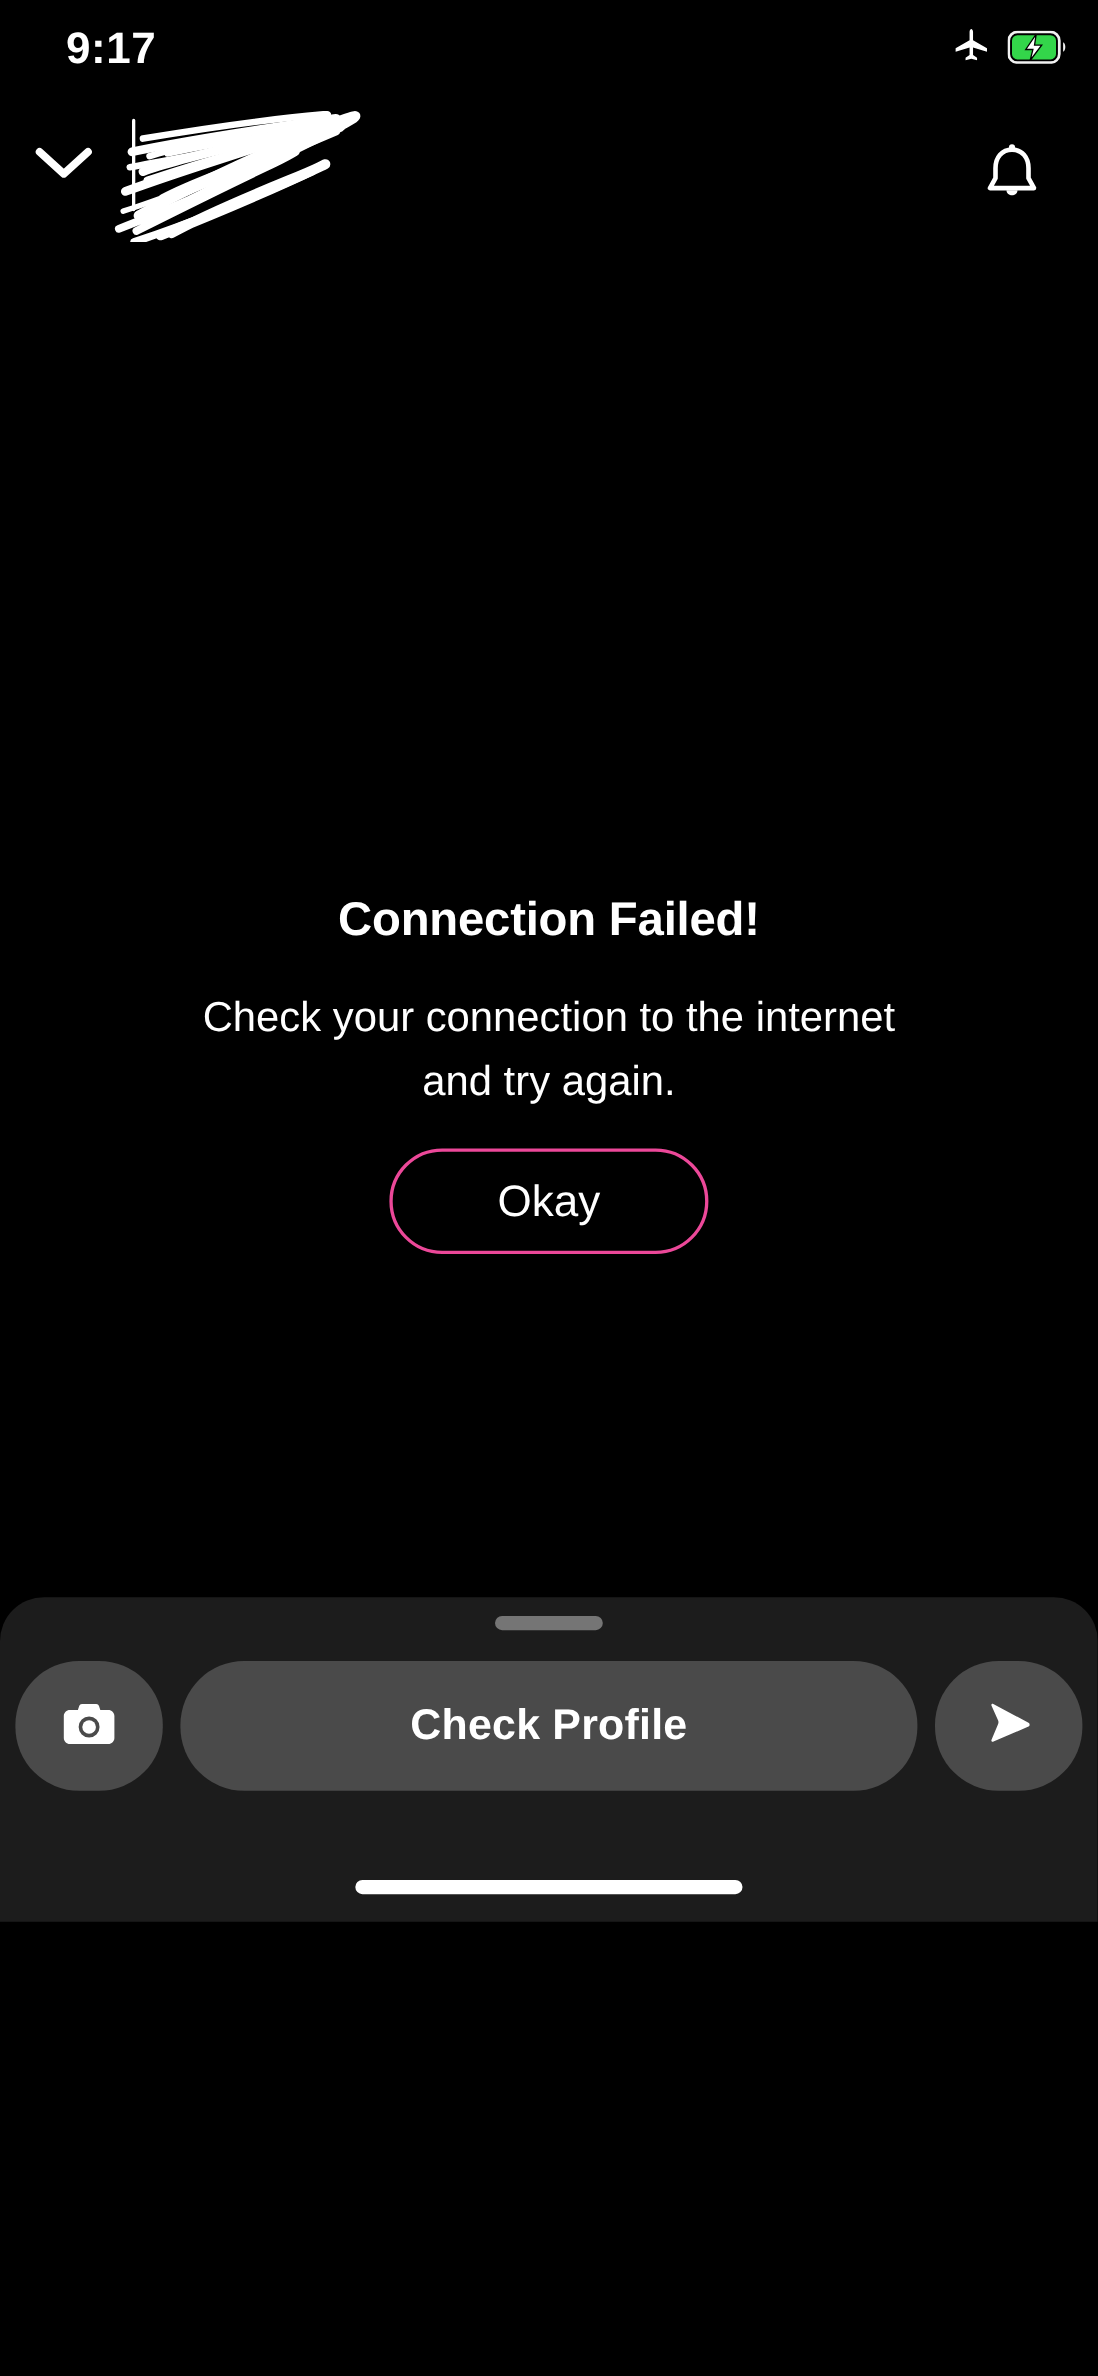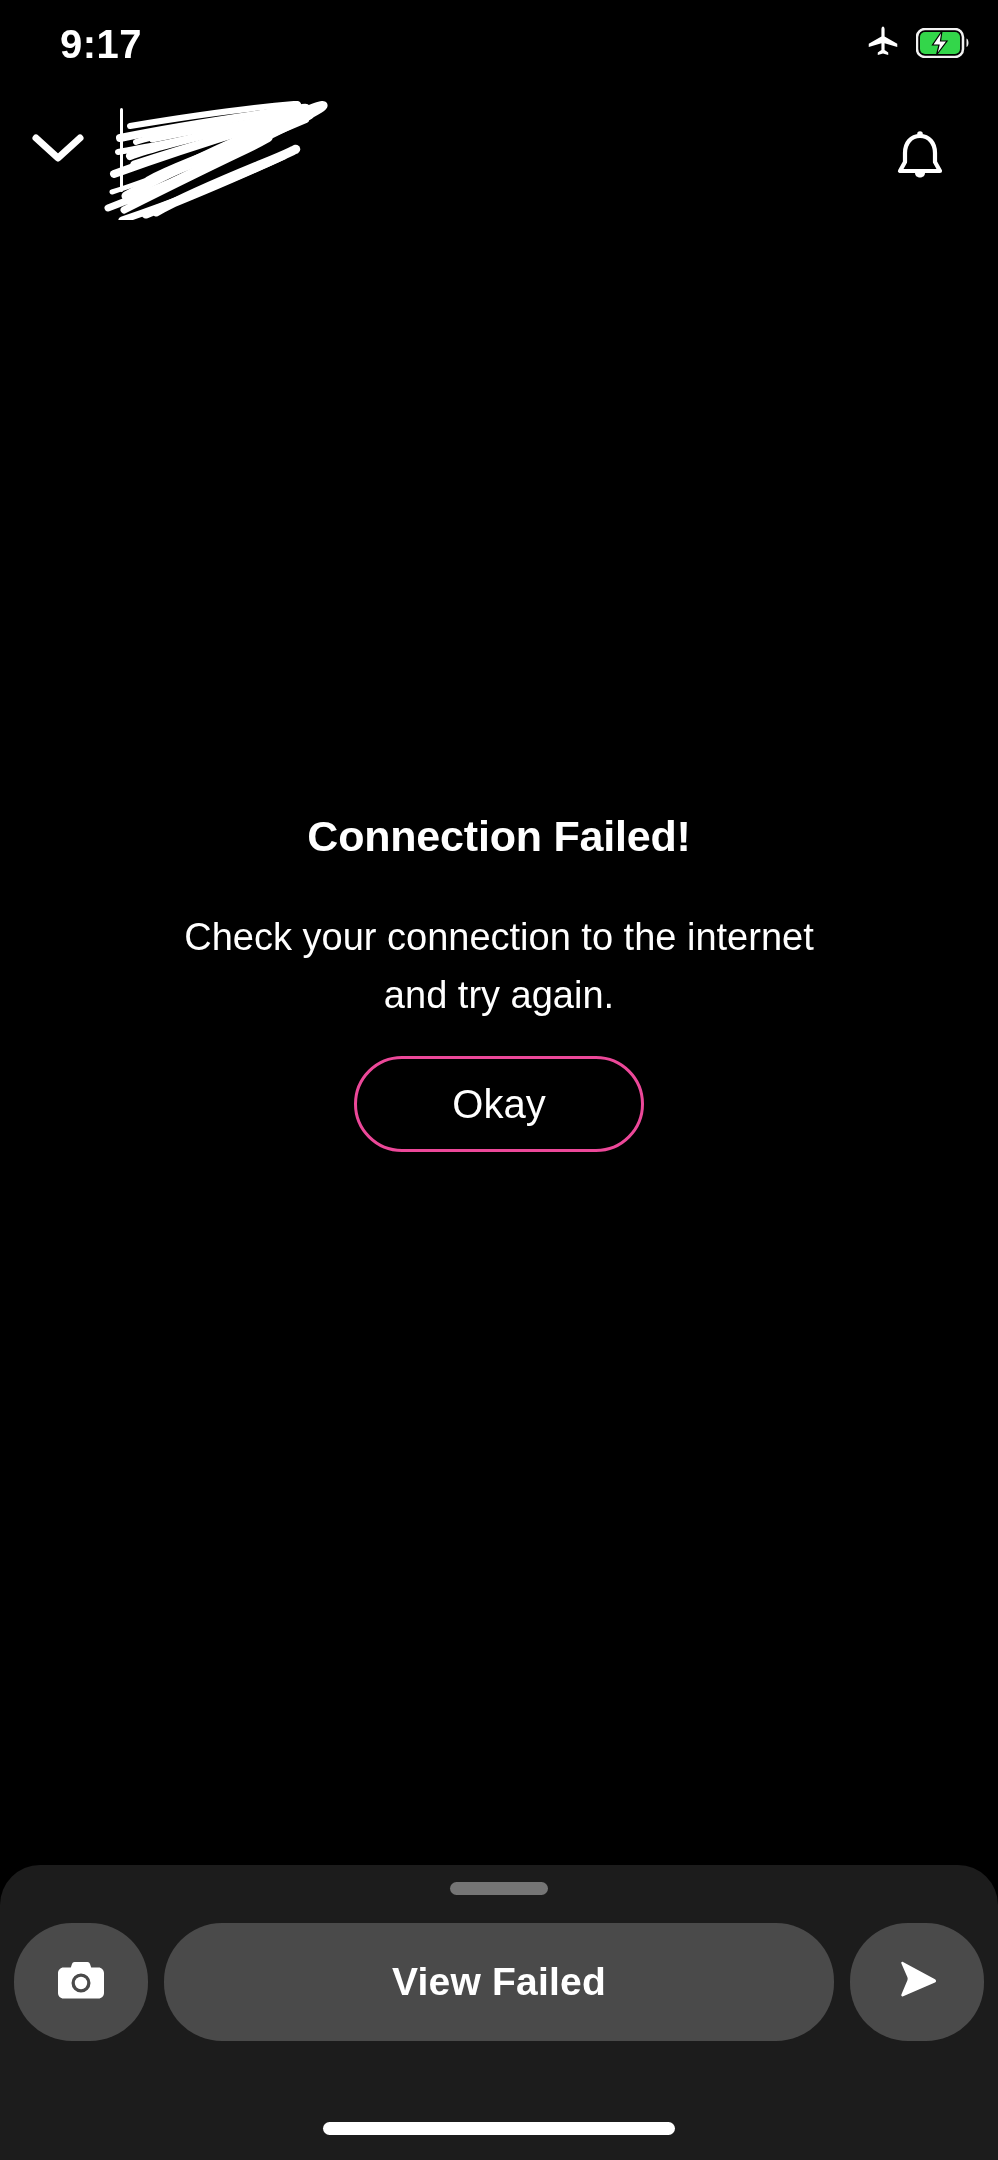--- a/index.html
+++ b/index.html
@@ -4,21 +4,21 @@
 <style>
   * { margin:0; padding:0; box-sizing:border-box; }
   html, body {
     width:998px; height:2160px;
     background:#000;
     font-family:"Liberation Sans", sans-serif;
     overflow:hidden;
   }
   #screen {
     position:relative;
-    width:998px; height:2160px;
+    width:998px; height:1747px;
     background:#000000;
   }
 
   
   #status-bar {
     position:absolute; top:0; left:0;
     width:998px; height:88px;
   }
   #status-time {
     position:absolute; left:60px; top:22px;
@@ -70,21 +70,21 @@
     display:flex; flex-direction:column; align-items:center;
   }
   #error-title {
     color:#ffffff;
     font-size:43px;
     font-weight:700;
     line-height:52px;
     letter-spacing:-0.2px;
   }
   #error-message {
-    margin-top:46px;
+    margin-top:34px;
     color:#ffffff;
     font-size:38px;
     font-weight:400;
     line-height:58px;
     text-align:center;
     max-width:640px;
   }
   #okay-button {
     margin-top:32px;
     width:290px;
@@ -232,21 +232,21 @@
 
       <button class="pill" id="camera-button">
         <span>
           <svg width="48" height="44" viewBox="0 0 48 44" fill="#ffffff">
             <path d="M17.5 3 C16.3 3, 15.4 3.8, 15 4.9 L13.8 8.5 L6.5 8.5 C3.5 8.5, 1 11, 1 14 L1 34 C1 37, 3.5 39.5, 6.5 39.5 L41.5 39.5 C44.5 39.5, 47 37, 47 34 L47 14 C47 11, 44.5 8.5, 41.5 8.5 L34.2 8.5 L33 4.9 C32.6 3.8, 31.7 3, 30.5 3 Z M24 14.5 A9.5 9.5 0 1 1 24 33.5 A9.5 9.5 0 1 1 24 14.5 Z"></path>
             <circle cx="24" cy="24" r="6.2" fill="#ffffff"></circle>
           </svg>
         </span>
       </button>
 
-      <button class="pill" id="view-profile-button">View Failed</button>
+      <button class="pill" id="view-profile-button">Check Profile</button>
 
       <button class="pill" id="send-button">
         <span>
           <svg width="52" height="48" viewBox="0 0 52 48" fill="#ffffff">
             <path d="M12 5 C11 4.4, 9.8 5.4, 10.4 6.6 L16.4 20.2 C16.8 21.1, 16.8 22.3, 16.4 23.2 L10.4 37.6 C9.8 38.9, 11.1 39.9, 12.2 39.2 L44 25.6 C45.4 24.9, 45.4 22.9, 44 22.2 Z"></path>
           </svg>
         </span>
       </button>
 
     </div>

